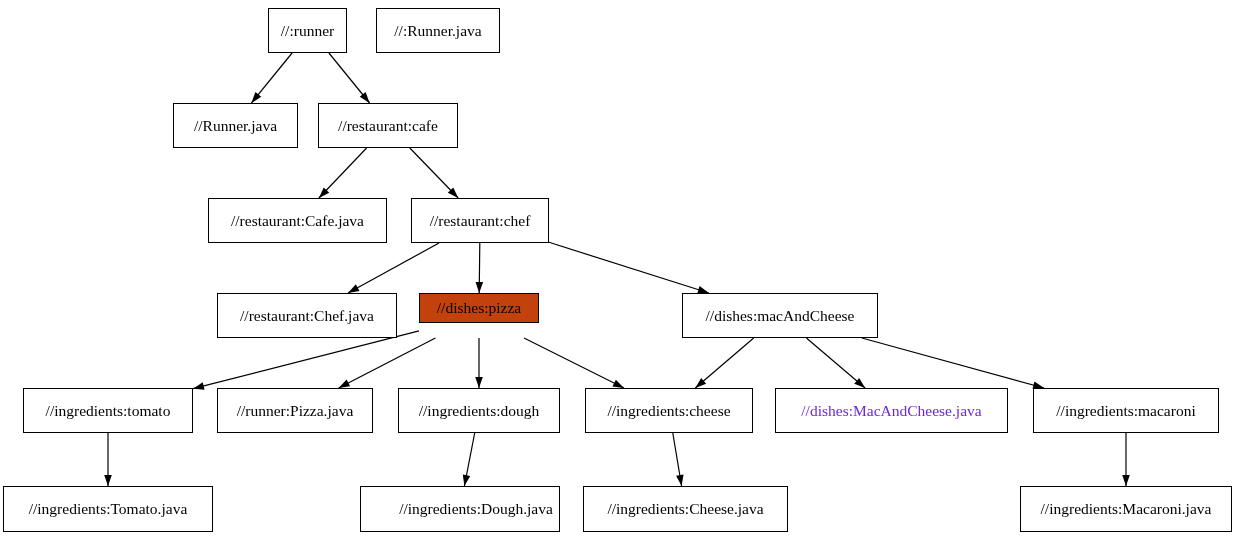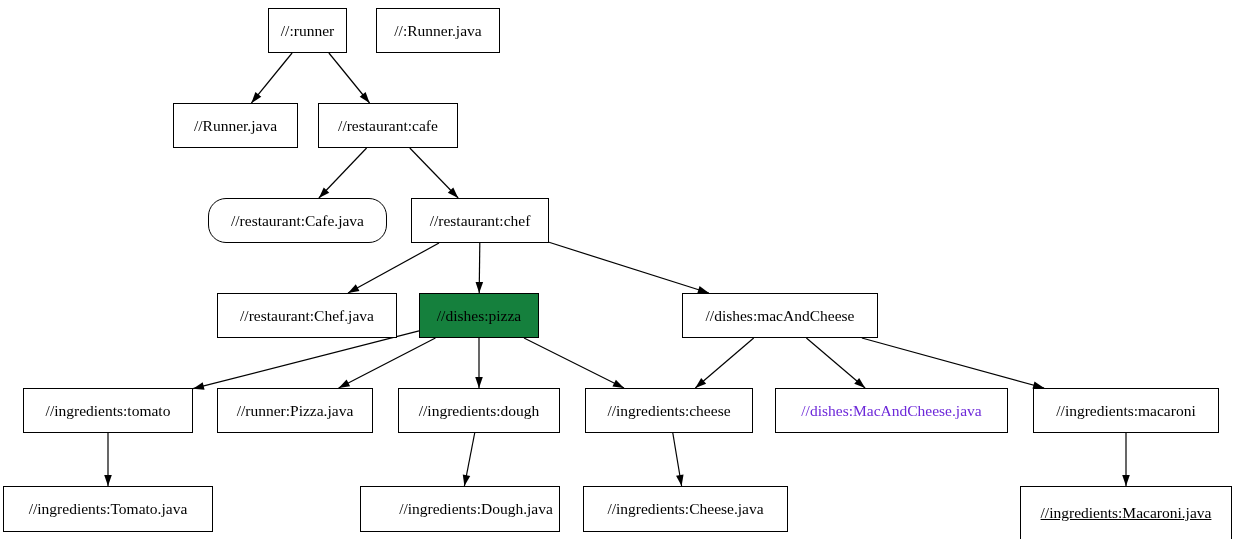--- a/index.html
+++ b/index.html
@@ -71,29 +71,29 @@
         <line x1="474.7" y1="433.0" x2="464.4" y2="486.0" class="edge-line" stroke="#000000" marker-end="url(#arrowhead)"></line>
         <line x1="672.8" y1="433.0" x2="681.6" y2="486.0" class="edge-line" stroke="#000000" marker-end="url(#arrowhead)"></line>
         <line x1="1126.0" y1="433.0" x2="1126.0" y2="486.0" class="edge-line" stroke="#000000" marker-end="url(#arrowhead)"></line>
       </g>
   </svg>
   <div id="node-layer">
       <div class="graph-node" style="left: 268px; top: 8px; width: 79px; height: 45px; border-color: rgb(0, 0, 0); background: rgb(255, 255, 255); color: rgb(0, 0, 0);">//:runner</div>
       <div class="graph-node" style="left: 376px; top: 8px; width: 124px; height: 45px; border-color: rgb(0, 0, 0); background: rgb(255, 255, 255); color: rgb(0, 0, 0);">//:Runner.java</div>
       <div class="graph-node" style="left: 173px; top: 103px; width: 125px; height: 45px; border-color: rgb(0, 0, 0); background: rgb(255, 255, 255); color: rgb(0, 0, 0);">//Runner.java</div>
       <div class="graph-node" style="left: 318px; top: 103px; width: 140px; height: 45px; border-color: rgb(0, 0, 0); background: rgb(255, 255, 255); color: rgb(0, 0, 0);">//restaurant:cafe</div>
-      <div class="graph-node" style="left: 208px; top: 198px; width: 179px; height: 45px; border-color: rgb(0, 0, 0); background: rgb(255, 255, 255); color: rgb(0, 0, 0); border-radius: 18px;">//restaurant:Cafe.java</div>
+      <div class="graph-node" style="left: 208px; top: 198px; width: 179px; height: 45px; border-color: rgb(0, 0, 0); background: rgb(255, 255, 255); color: rgb(0, 0, 0);">//restaurant:Cafe.java</div>
       <div class="graph-node" style="left: 411px; top: 198px; width: 138px; height: 45px; border-color: rgb(0, 0, 0); background: rgb(255, 255, 255); color: rgb(0, 0, 0);">//restaurant:chef</div>
       <div class="graph-node" style="left: 217px; top: 293px; width: 180px; height: 45px; border-color: rgb(0, 0, 0); background: rgb(255, 255, 255); color: rgb(0, 0, 0);">//restaurant:Chef.java</div>
-      <div class="graph-node" style="left: 419px; top: 293px; width: 120px; height: 45px; border-color: rgb(0, 0, 0); background: #15803d; color: rgb(0, 0, 0);">//dishes:pizza</div>
+      <div class="graph-node" style="left: 419px; top: 293px; width: 120px; height: 30px; border-color: rgb(0, 0, 0); background: #c2410c; color: rgb(0, 0, 0);">//dishes:pizza</div>
       <div class="graph-node" style="left: 682px; top: 293px; width: 196px; height: 45px; border-color: rgb(0, 0, 0); background: rgb(255, 255, 255); color: rgb(0, 0, 0);">//dishes:macAndCheese</div>
       <div class="graph-node" style="left: 23px; top: 388px; width: 170px; height: 45px; border-color: rgb(0, 0, 0); background: rgb(255, 255, 255); color: rgb(0, 0, 0);">//ingredients:tomato</div>
       <div class="graph-node" style="left: 217px; top: 388px; width: 156px; height: 45px; border-color: rgb(0, 0, 0); background: rgb(255, 255, 255); color: rgb(0, 0, 0);">//runner:Pizza.java</div>
       <div class="graph-node" style="left: 398px; top: 388px; width: 162px; height: 45px; border-color: rgb(0, 0, 0); background: rgb(255, 255, 255); color: rgb(0, 0, 0);">//ingredients:dough</div>
       <div class="graph-node" style="left: 585px; top: 388px; width: 168px; height: 45px; border-color: rgb(0, 0, 0); background: rgb(255, 255, 255); color: rgb(0, 0, 0); text-align: center;">//ingredients:cheese</div>
       <div class="graph-node" style="left: 775px; top: 388px; width: 233px; height: 45px; border-color: rgb(0, 0, 0); background: rgb(255, 255, 255); color: #6d28d9;">//dishes:MacAndCheese.java</div>
       <div class="graph-node" style="left: 1033px; top: 388px; width: 186px; height: 45px; border-color: rgb(0, 0, 0); background: rgb(255, 255, 255); color: rgb(0, 0, 0);">//ingredients:macaroni</div>
       <div class="graph-node" style="left: 3px; top: 486px; width: 210px; height: 46px; border-color: rgb(0, 0, 0); background: rgb(255, 255, 255); color: rgb(0, 0, 0);">//ingredients:Tomato.java</div>
       <div class="graph-node" style="left: 360px; top: 486px; width: 200px; height: 46px; border-color: rgb(0, 0, 0); background: rgb(255, 255, 255); color: rgb(0, 0, 0); padding-left: 32px;">//ingredients:Dough.java</div>
       <div class="graph-node" style="left: 583px; top: 486px; width: 205px; height: 46px; border-color: rgb(0, 0, 0); background: rgb(255, 255, 255); color: rgb(0, 0, 0);">//ingredients:Cheese.java</div>
-      <div class="graph-node" style="left: 1020px; top: 486px; width: 212px; height: 54px; border-color: rgb(0, 0, 0); background: rgb(255, 255, 255); color: rgb(0, 0, 0); text-decoration: underline;">//ingredients:Macaroni.java</div>
+      <div class="graph-node" style="left: 1020px; top: 486px; width: 212px; height: 46px; border-color: rgb(0, 0, 0); background: rgb(255, 255, 255); color: rgb(0, 0, 0);">//ingredients:Macaroni.java</div>
     </div>
 </div>
 
 </body></html>

